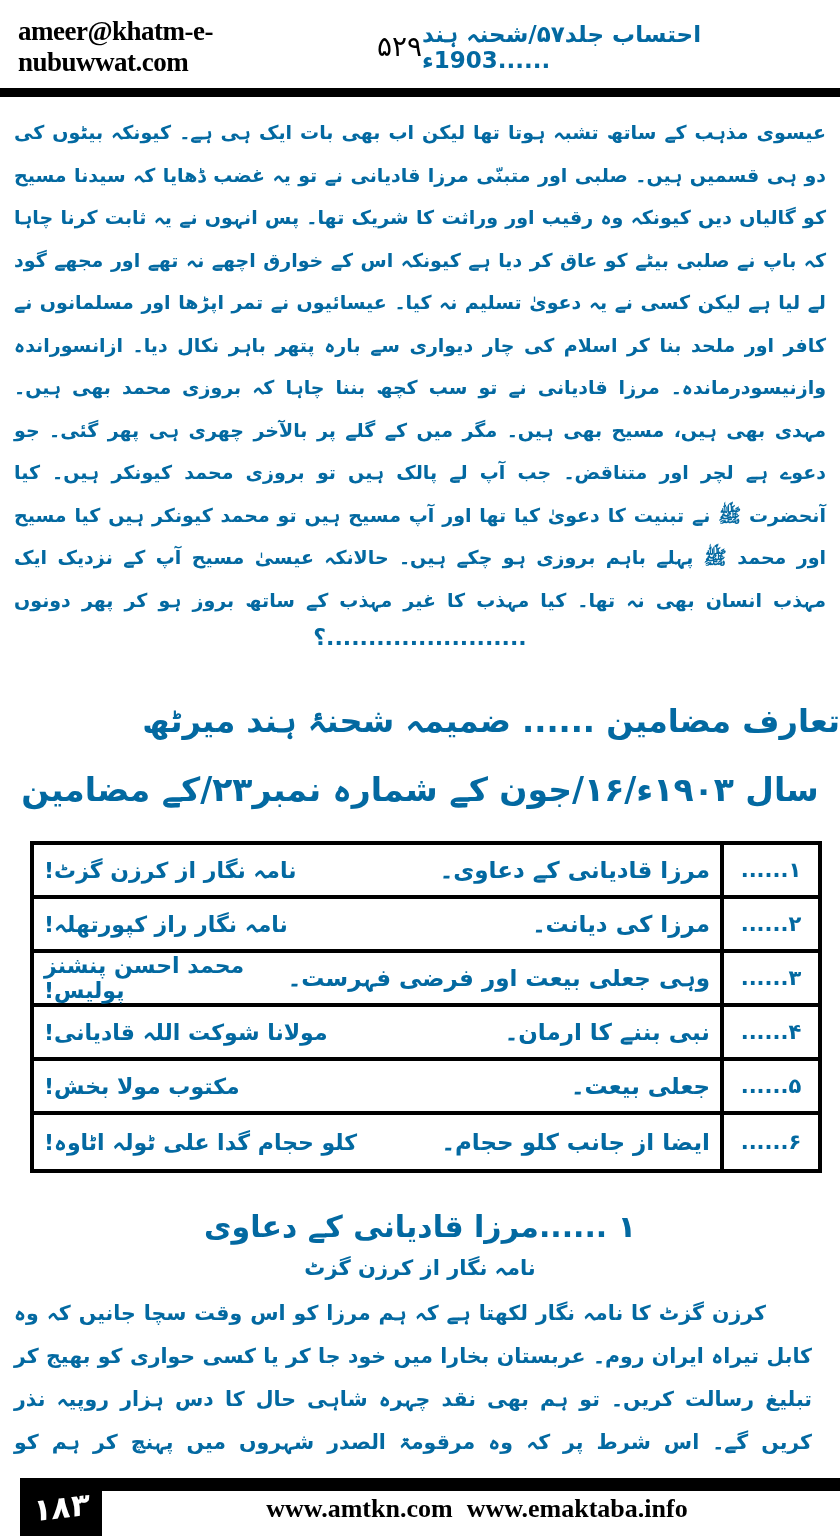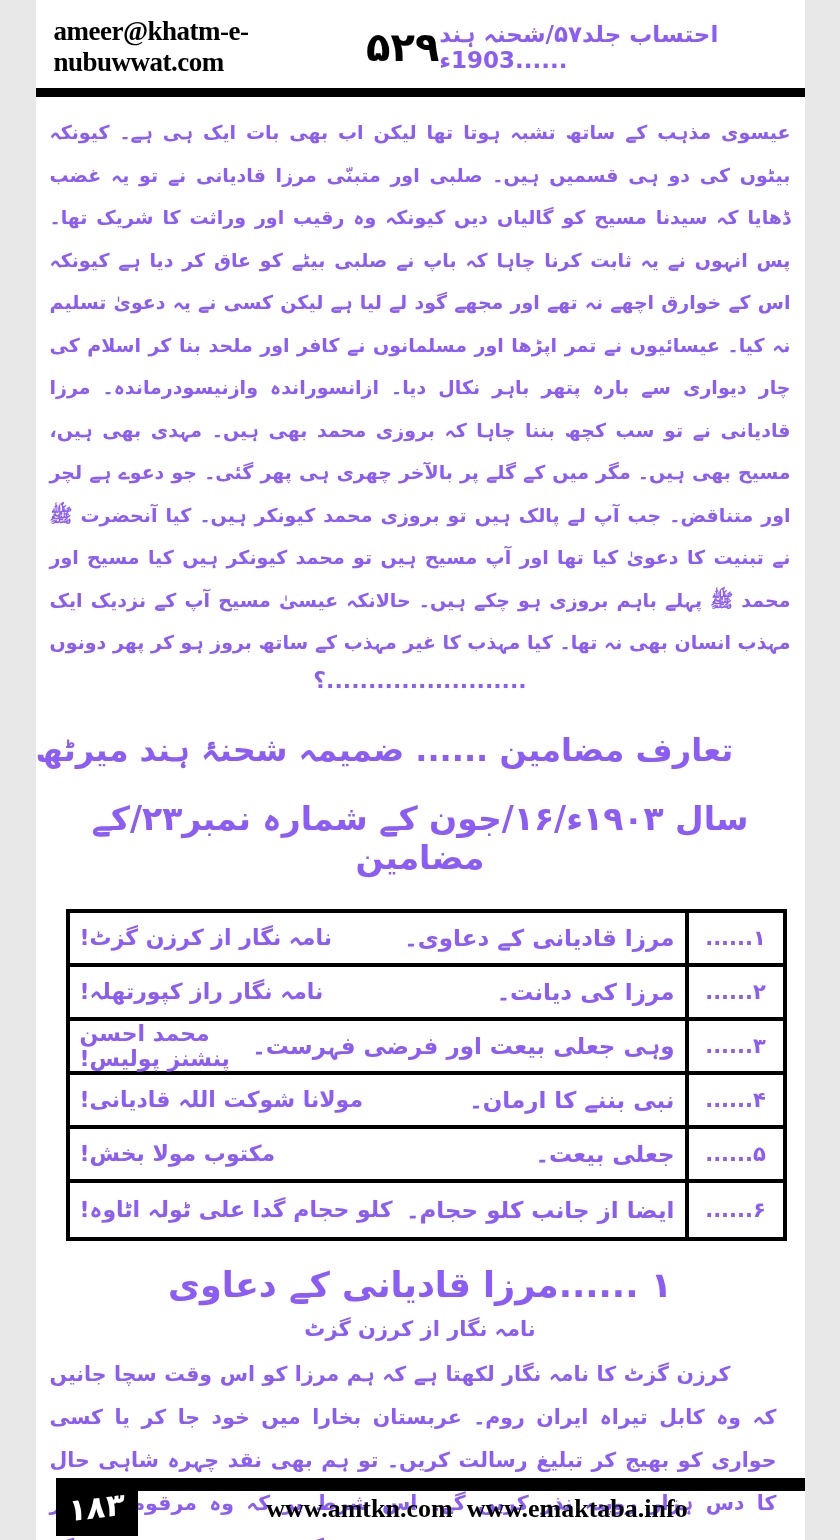--- a/index.html
+++ b/index.html
@@ -1,62 +1,62 @@
 <!DOCTYPE html>
 <html lang="ur"><head>
 <meta charset="utf-8">
 <style>
   * { margin:0; padding:0; box-sizing:border-box; }
   html,body { background:#e8e8e8; }
   .page {
     position:relative;
-    width:769px; height:1540px;
+    width:840px; height:1540px;
     margin:0 auto;
     background:#ffffff;
     color:#000000;
     overflow:hidden;
     font-family:"DejaVu Sans", sans-serif;
   }
   
   .hdr {
     display:flex; align-items:center; justify-content:space-between;
     padding:16px 10px 0 18px;
   }
   .hdr-email {
     font-family:"Liberation Serif", serif;
     font-weight:700; font-size:27px; letter-spacing:-0.5px;
   }
   .hdr-pageno {
-    font-weight:700; font-size:40px; line-height:1;
+    font-weight:400; font-size:28px; line-height:1;
     direction:rtl;
   }
   .hdr-title {
     direction:rtl; unicode-bidi:plaintext;
     font-weight:700; font-size:23px; text-align:left;
   }
   .rule {
     margin-top:10px; height:9px; background:#000;
   }
   
   .urdu {
     direction:rtl;
     font-weight:700;
-    color:#8b5cf6;
+    color:#0369a1;
   }
   .body-para {
     margin:14px 14px 0 14px;
     font-size:19px; line-height:42.5px;
     text-align:justify; text-align-last:justify;
   }
   .q-line {
     margin-top:4px;
     text-align:center;
     font-size:22px; letter-spacing:1px;
   }
-  .h-intro { margin-top:38px; text-align:left; font-size:32px; }
+  .h-intro { margin-top:52px; text-align:right; font-size:32px; }
   .h-issue { margin-top:30px; text-align:center; font-size:33px; }
   
   .toc {
     direction:rtl;
     margin:32px 18px 0 30px;
     border:4px solid #000;
   }
   .toc-row {
     display:flex; align-items:center;
     height:54px;
@@ -75,21 +75,21 @@
     padding:0 10px;
   }
   .toc-title {
     font-size:23px; font-weight:700; white-space:nowrap;
   }
   .toc-attr {
     flex:1; text-align:left;
     font-size:22px; font-weight:700;
   }
   
-  .h-section { margin-top:24px; text-align:center; font-size:35px; }
+  .h-section { margin-top:36px; text-align:center; font-size:30px; }
   .h-sub     { margin-top:12px; text-align:center; font-size:21px; }
   .body-para2 {
     margin:12px 28px 0 14px;
     font-size:20.5px; line-height:43px;
     text-align:justify; text-align-last:justify;
     text-indent:46px;
   }
   
   .ftr { position:absolute; left:0; right:0; top:1476px; height:64px; }
   .ftr-strip {

